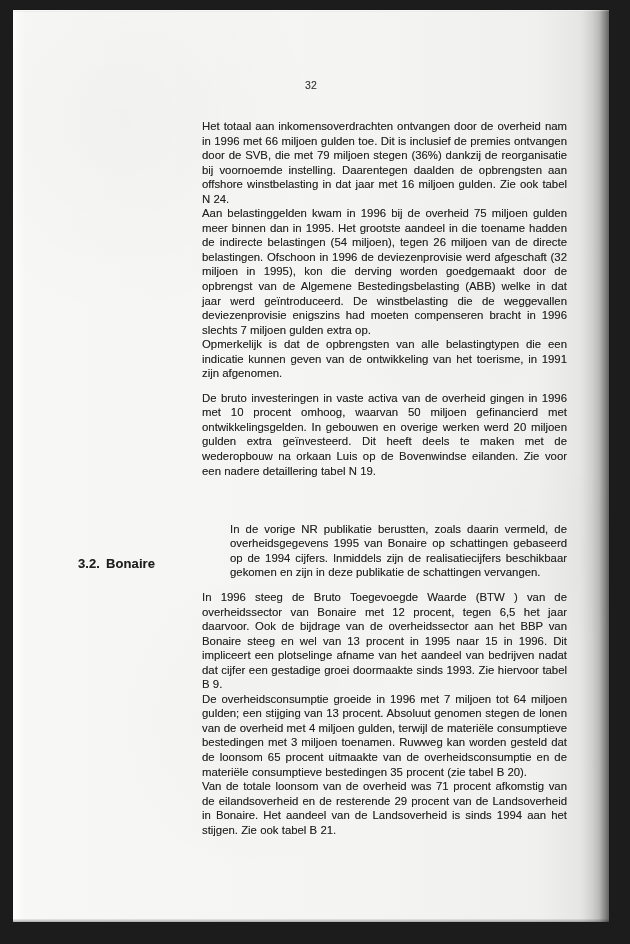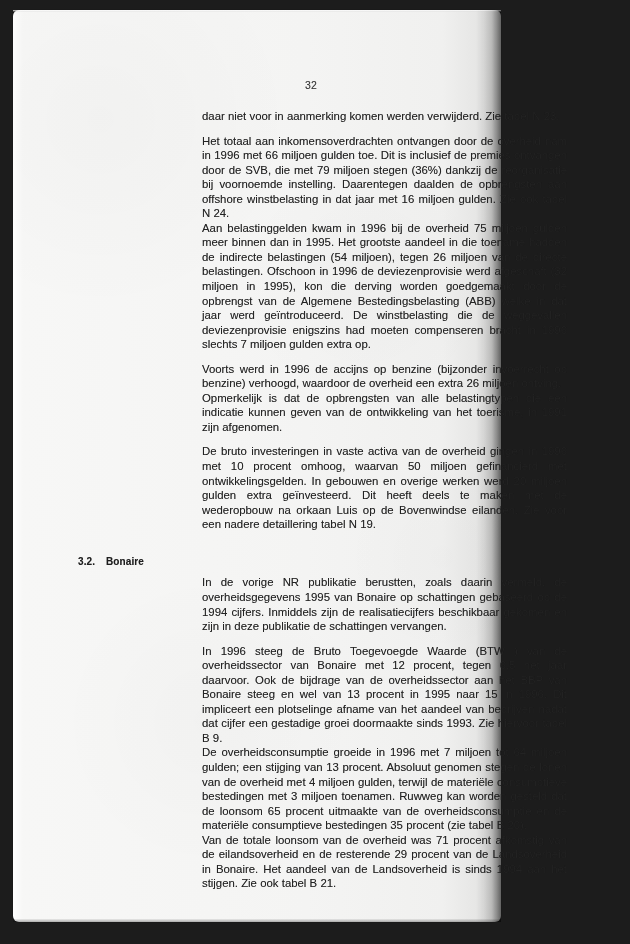--- a/index.html
+++ b/index.html
@@ -21,34 +21,33 @@
     width: 630px;
     height: 944px;
     background: #1c1c1c;
   }
 
   
   #page-sheet {
     position: absolute;
     left: 13px;
     top: 10px;
-    width: 488px;
+    width: 596px;
     height: 912px;
     background: #f3f3f2;
     background-image:
       linear-gradient(to right,
         #ffffff 0px,
         #f7f7f6 2%,
         #f4f4f3 60%,
         #f0f0ef 88%,
         #e6e6e5 95%,
         #cfcfce 98.3%,
         #a9a9a8 100%);
     box-shadow: 0 0 1px rgba(0,0,0,0.4);
-    border-radius: 6px;
   }
 
   
   #paper-grain {
     position: absolute;
     left: 0; top: 0; right: 0; bottom: 0;
     background-image:
       radial-gradient(circle at 18% 12%, rgba(0,0,0,0.018) 0%, rgba(0,0,0,0) 22%),
       radial-gradient(circle at 72% 30%, rgba(0,0,0,0.014) 0%, rgba(0,0,0,0) 18%),
       radial-gradient(circle at 40% 78%, rgba(0,0,0,0.016) 0%, rgba(0,0,0,0) 20%),
@@ -119,21 +118,21 @@
     text-align: justify;
   }
   .para.spaced-before {
     margin-top: 10px;
   }
 
   #section-heading {
     position: absolute;
     left: 65px;
     top: 546px;
-    font-size: 10px;
+    font-size: 13px;
     font-weight: bold;
     color: #1e1e1e;
     letter-spacing: 0.1px;
     white-space: nowrap;
   }
   #section-heading .num {
     display: inline-block;
     min-width: 28px;
   }
 
@@ -156,25 +155,23 @@
   <div id="page-gutter-shadow"></div>
 
   <div id="folio">32</div>
 
   <div id="section-heading">
     <span class="num">3.2.</span><span>Bonaire</span>
   </div>
 
   <div id="text-column">
 
-  <p class="para">daar niet voor in aanmerking komen werden verwijderd. Zie tabel N 23.</p>
       <p class="para spaced-before">Het totaal aan  inkomensoverdrachten ontvangen door de overheid nam in 1996 met 66 miljoen gulden toe. Dit is inclusief de premies ontvangen door de SVB, die met 79 miljoen stegen (36%) dankzij de reorganisatie bij voornoemde instelling. Daarentegen daalden de opbrengsten aan offshore winstbelasting in dat jaar met 16 miljoen gulden. Zie ook tabel N 24.</p>
       <p class="para">Aan belastinggelden kwam in 1996 bij de overheid 75 miljoen gulden meer binnen dan in 1995. Het grootste aandeel in die toename hadden de indirecte belastingen (54 miljoen), tegen 26 miljoen van de directe belastingen. Ofschoon in 1996 de deviezenprovisie werd afgeschaft (32 miljoen in 1995), kon die derving worden goedgemaakt door de opbrengst  van de Algemene Bestedingsbelasting (ABB) welke in dat  jaar werd geïntroduceerd. De winstbelasting die de weggevallen deviezenprovisie enigszins had moeten compenseren bracht in 1996 slechts 7 miljoen gulden extra op.</p>
-      <p class="para spaced-before">Voorts werd in 1996 de accijns op benzine (bijzonder invoerrecht op benzine) verhoogd, waardoor de overheid een extra 26 miljoen ontving.</p>
       <p class="para">Opmerkelijk is dat de opbrengsten van alle belastingtypen die een indicatie kunnen geven van de ontwikkeling van het toerisme, in 1991 zijn afgenomen.</p>
       <p class="para spaced-before">De bruto investeringen in vaste activa van de overheid gingen in 1996  met 10 procent omhoog, waarvan 50 miljoen gefinancierd met ontwikkelingsgelden. In gebouwen en overige werken werd 20 miljoen gulden extra geïnvesteerd. Dit heeft deels te maken met de wederopbouw na orkaan Luis op de Bovenwindse eilanden. Zie voor een nadere detaillering tabel N 19.</p>
-      <p class="para spaced-before" style="margin-top: 43.65px;">In de vorige NR publikatie berustten, zoals daarin  vermeld, de overheidsgegevens 1995 van Bonaire  op schattingen gebaseerd op de 1994 cijfers. Inmiddels zijn de realisatiecijfers beschikbaar gekomen en zijn in deze publikatie de schattingen vervangen.</p>
+      <p class="para spaced-before" style="margin-top: 43.65px; margin-left: 28px;">In de vorige NR publikatie berustten, zoals daarin  vermeld, de overheidsgegevens 1995 van Bonaire  op schattingen gebaseerd op de 1994 cijfers. Inmiddels zijn de realisatiecijfers beschikbaar gekomen en zijn in deze publikatie de schattingen vervangen.</p>
       <p class="para spaced-before">In 1996 steeg de Bruto Toegevoegde Waarde (BTW ) van de overheidssector van Bonaire met 12 procent, tegen 6,5 het jaar daarvoor. Ook de bijdrage van de overheidssector aan het BBP van Bonaire steeg en wel van 13 procent in 1995 naar 15 in 1996. Dit impliceert een plotselinge afname van het aandeel van bedrijven nadat dat cijfer een gestadige groei doormaakte sinds 1993. Zie hiervoor tabel B 9.</p>
       <p class="para">De overheidsconsumptie groeide in 1996 met 7 miljoen tot 64 miljoen gulden; een stijging van 13 procent. Absoluut genomen stegen de lonen van de overheid met 4 miljoen gulden, terwijl de materiële consumptieve bestedingen met 3 miljoen toenamen. Ruwweg kan worden gesteld dat de loonsom 65 procent uitmaakte van de overheidsconsumptie en de materiële consumptieve bestedingen 35 procent (zie tabel B 20).</p>
       <p class="para">Van de totale loonsom van de overheid was 71 procent afkomstig van de eilandsoverheid en de resterende 29 procent van de Landsoverheid in Bonaire. Het aandeel van de Landsoverheid is sinds 1994 aan het stijgen. Zie ook tabel B 21.</p>
     </div>
 
 </div>
 
 </body></html>

